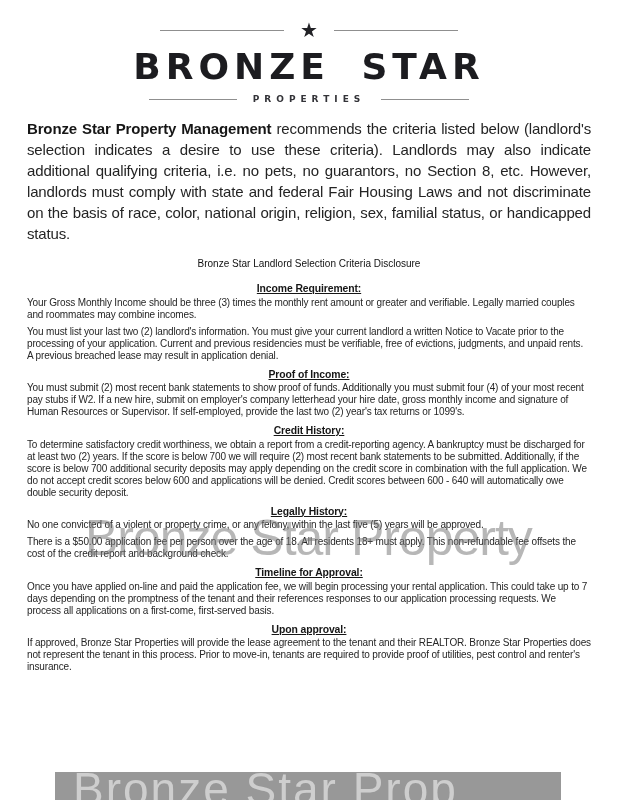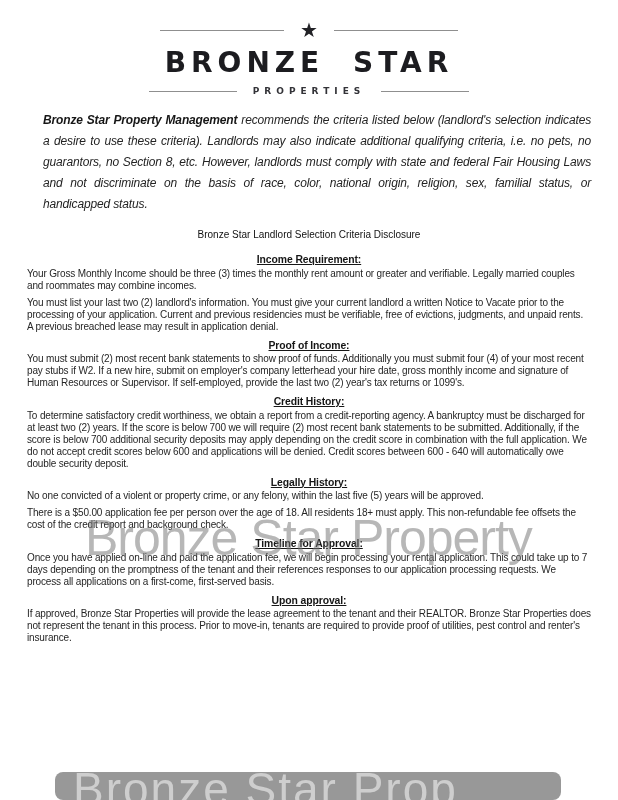--- a/index.html
+++ b/index.html
@@ -37,45 +37,44 @@
   .rule.short { width: 88px; }
   .star {
     font-size: 20px;
     line-height: 20px;
     color: #222226;
   }
   .logo-name {
     margin-top: 6px;
     font-family: "DejaVu Sans", sans-serif;
     font-weight: 700;
-    font-size: 28px;
+    font-size: 36px;
     letter-spacing: 5px;
     word-spacing: 14px;
     color: #1c1c20;
     white-space: nowrap;
   }
   .tagline-row { margin-top: 7px; }
   .tagline {
     font-family: "DejaVu Sans", sans-serif;
     font-weight: 700;
     font-size: 9px;
     letter-spacing: 5px;
     color: #333338;
     white-space: nowrap;
   }
 
   
   .intro {
-    margin: 14px 0 0 16px;
-    font-size: 12px;
+    margin: 14px 0 0 0;
+    font-size: 15px;
     letter-spacing: -0.15px;
     line-height: 21px;
     text-align: justify;
     color: #242424;
-    font-style: italic;
   }
   .intro b { color: #161616; }
 
   
   .title {
     margin: 14px 0 12px 0;
     text-align: center;
     font-size: 10px;
     font-weight: 400;
     color: #111111;
@@ -124,21 +123,20 @@
   .wm-bottom-band {
     position: absolute;
     left: 55px;
     top: 772px;
     width: 506px;
     height: 28px;
     background: #8d8d8d;
     opacity: 0.9;
     overflow: hidden;
     pointer-events: none;
-    border-radius: 8px;
   }
   .wm-bottom-band span {
     display: block;
     margin-top: -10px;
     padding-left: 18px;
     font-size: 46px;
     letter-spacing: 2px;
     color: #c9c9c9;
     white-space: nowrap;
   }

